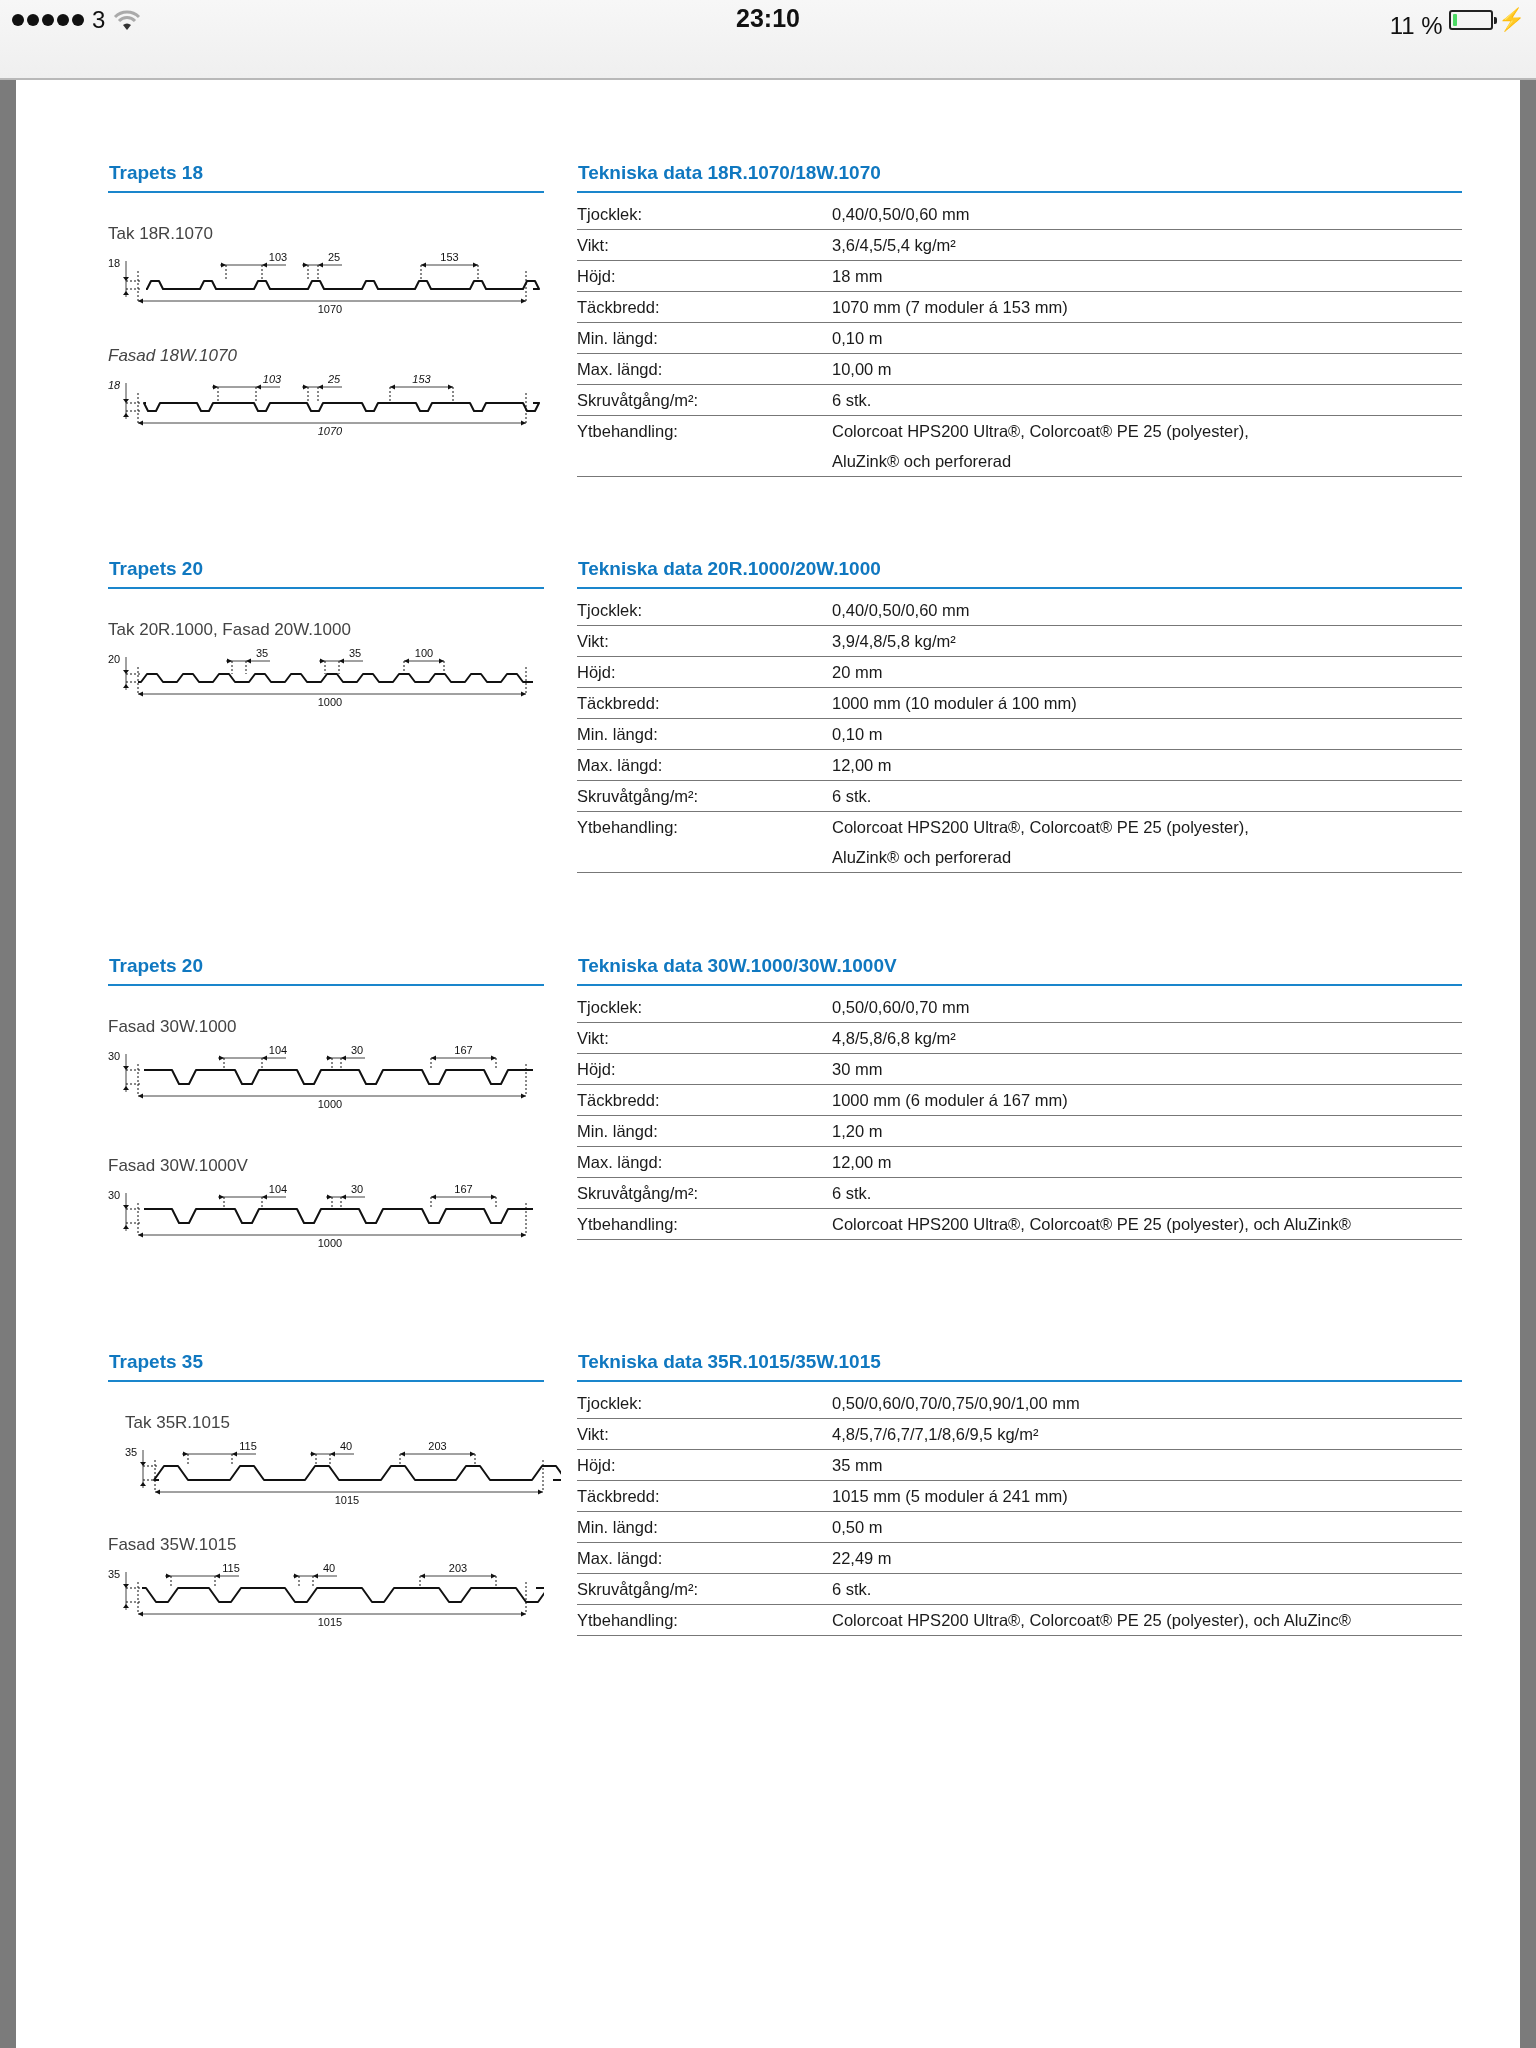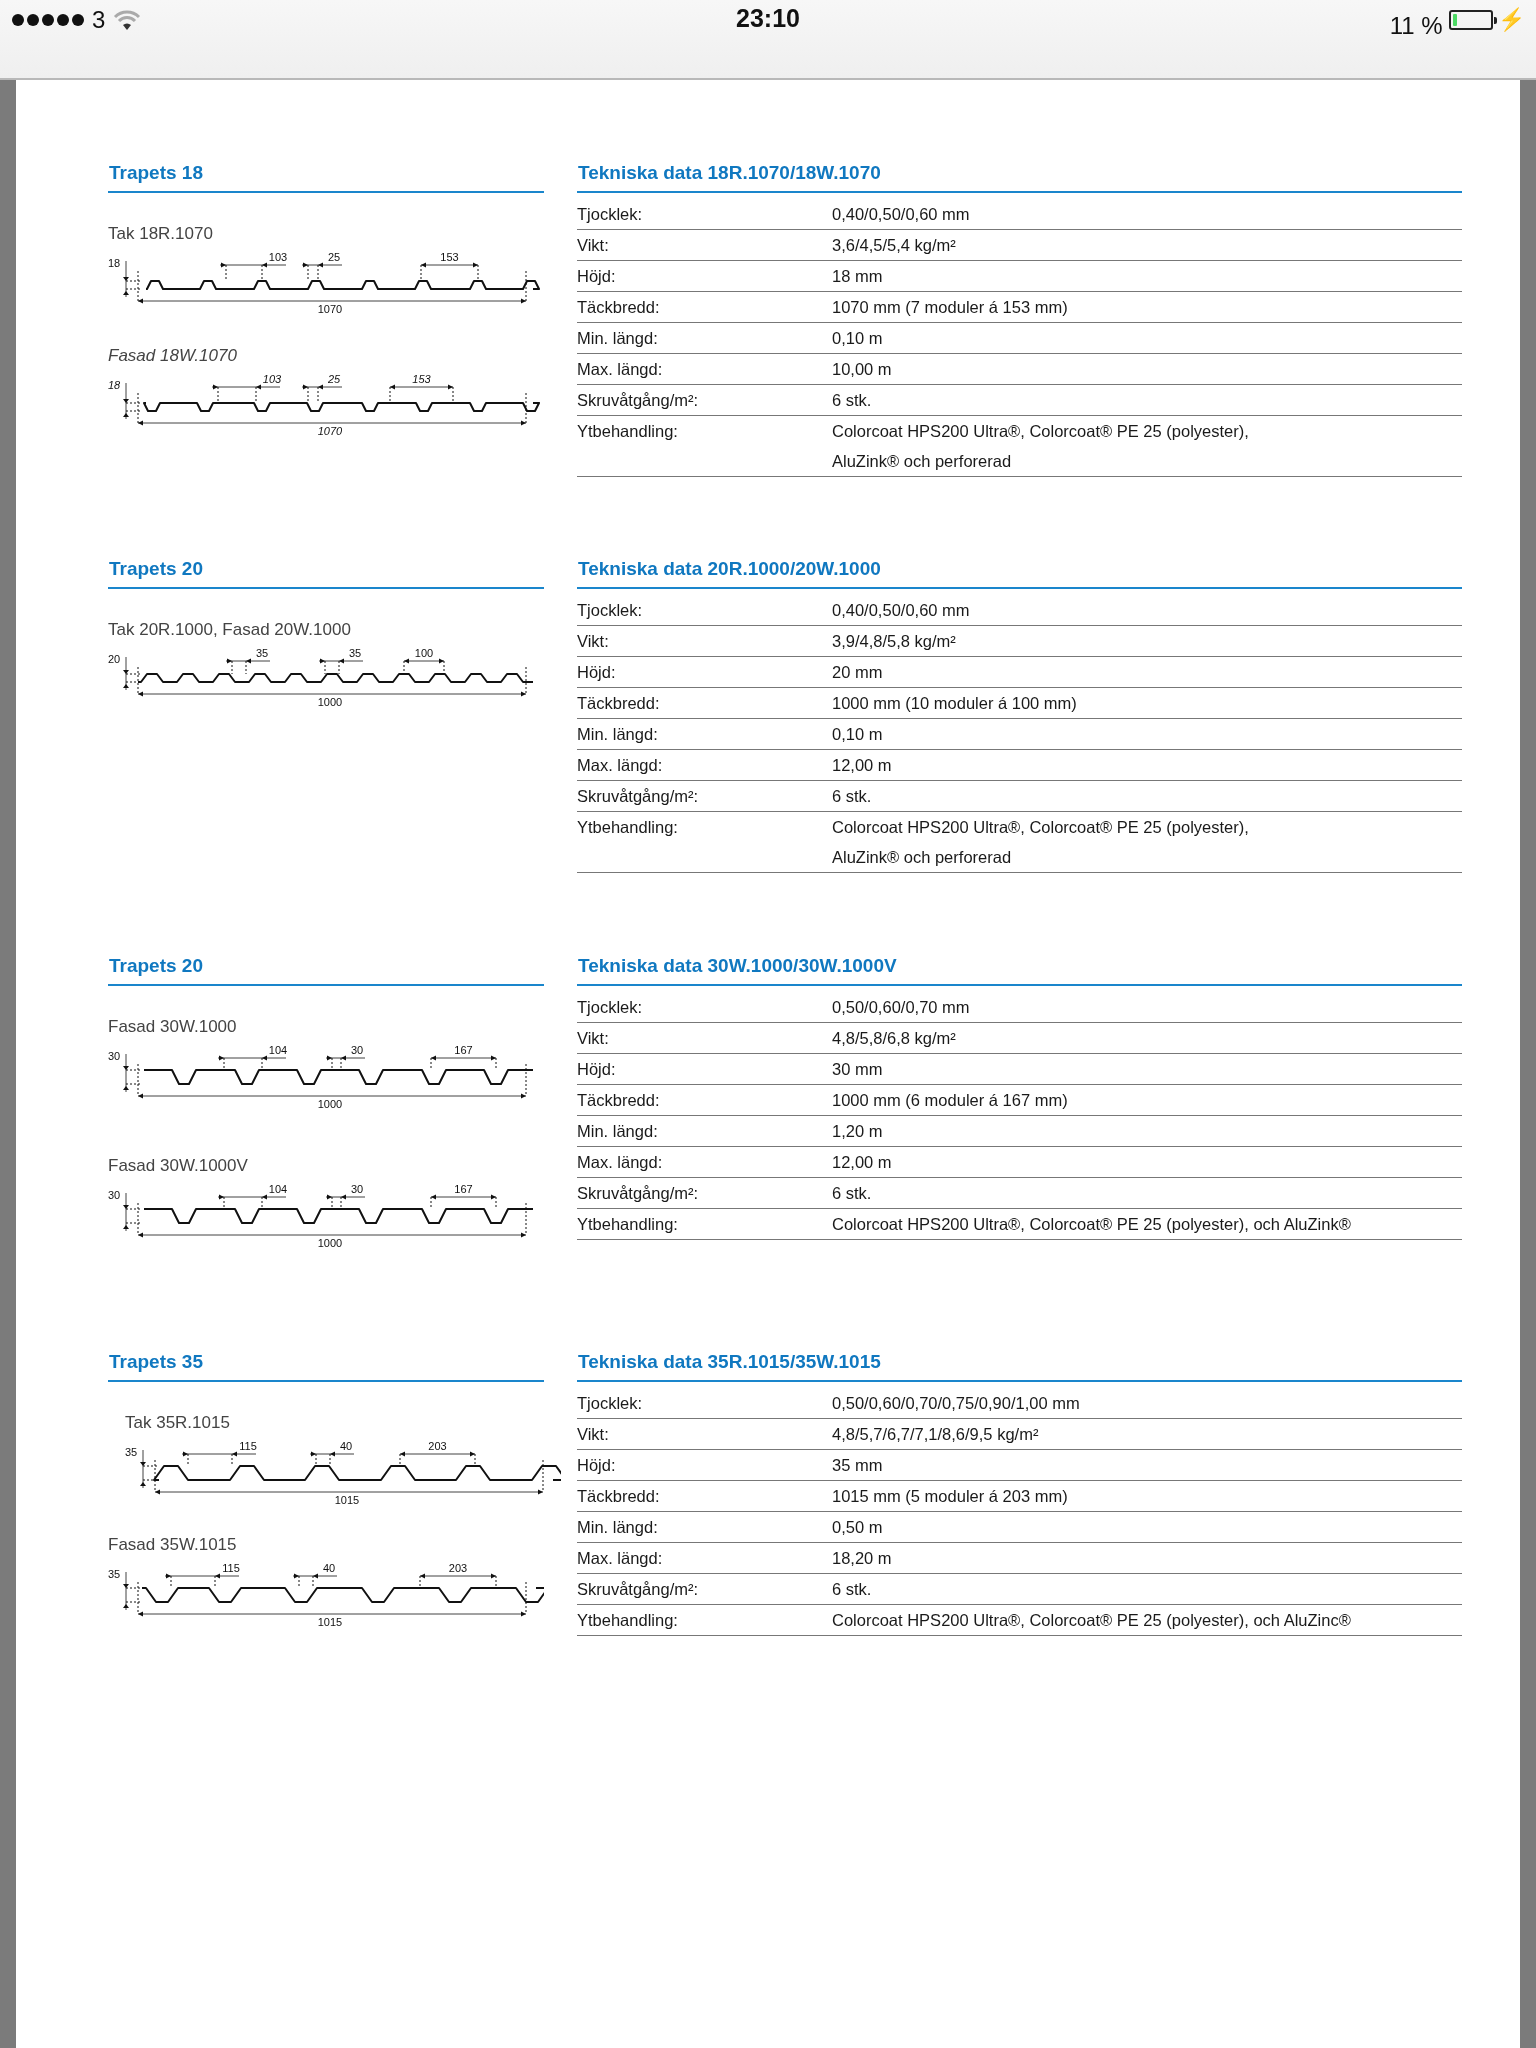--- a/index.html
+++ b/index.html
@@ -536,33 +536,33 @@
                </tr>
             <tr>
                  <td class="lbl">Höjd:</td>
                  <td class="val">
                 <span class="line">35 mm</span>
               </td>
                </tr>
             <tr>
                  <td class="lbl">Täckbredd:</td>
                  <td class="val">
-                <span class="line">1015 mm (5 moduler á 203 mm)</span>
+                <span class="line">1015 mm (5 moduler á 241 mm)</span>
               </td>
                </tr>
             <tr>
                  <td class="lbl">Min. längd:</td>
                  <td class="val">
                 <span class="line">0,50 m</span>
               </td>
                </tr>
             <tr>
                  <td class="lbl">Max. längd:</td>
                  <td class="val">
-                <span class="line">18,20 m</span>
+                <span class="line">22,49 m</span>
               </td>
                </tr>
             <tr>
                  <td class="lbl">Skruvåtgång/m²:</td>
                  <td class="val">
                 <span class="line">6 stk.</span>
               </td>
                </tr>
             <tr>
                  <td class="lbl">Ytbehandling:</td>

